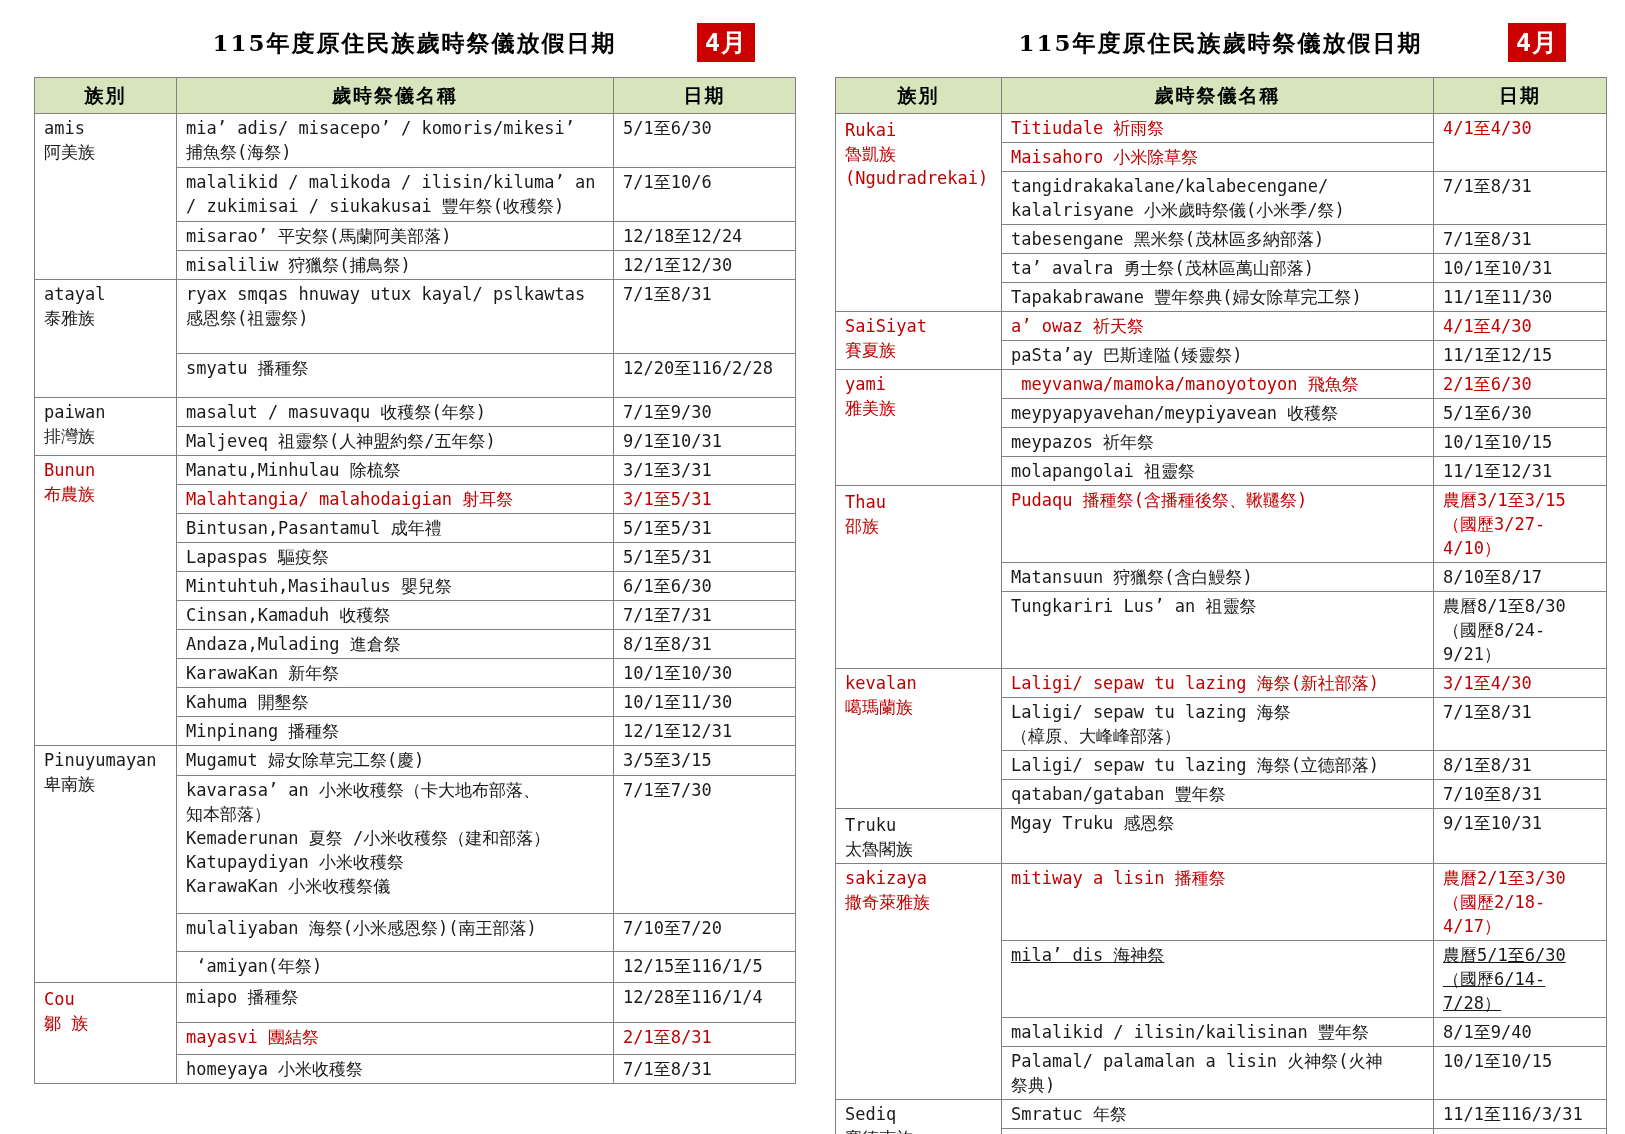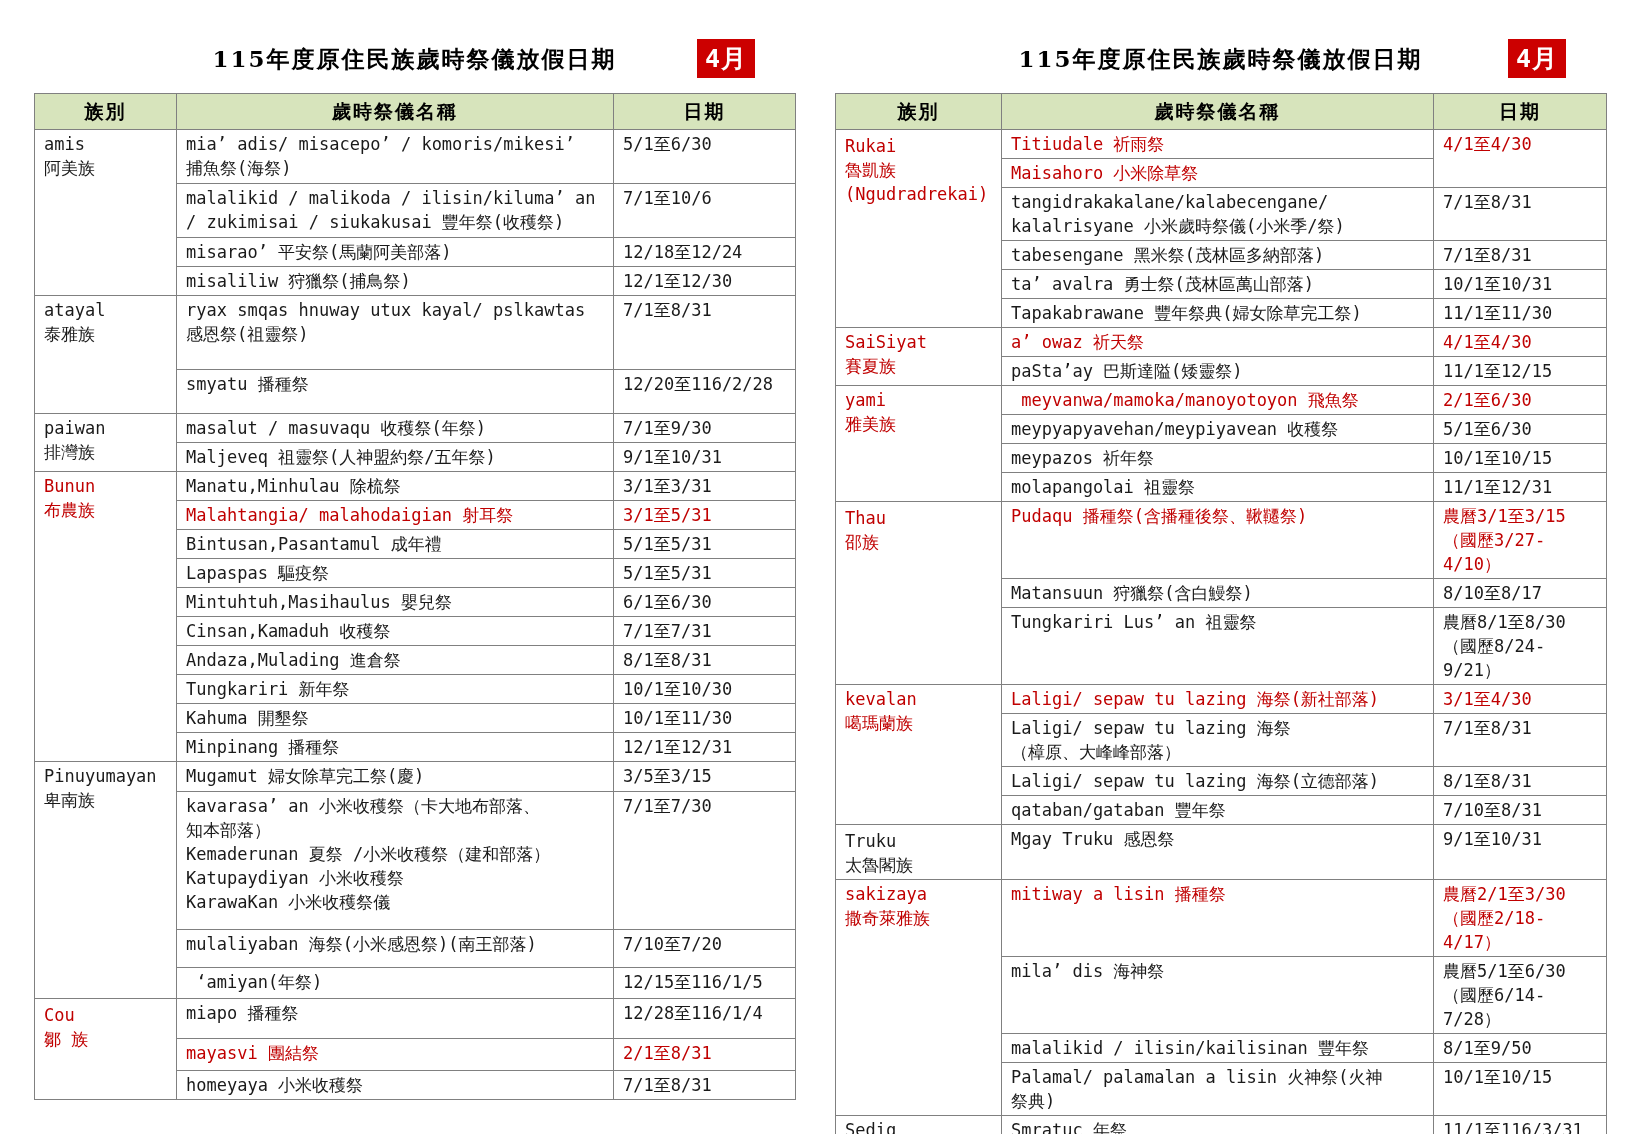--- a/index.html
+++ b/index.html
@@ -4,21 +4,21 @@
 <style>
   html,body{margin:0;padding:0;background:#ffffff;}
   .sheet{
     position:relative;
     width:1625px;height:1134px;
     background:#ffffff;
     font-family:"DejaVu Sans Mono","DejaVu Sans",monospace;
     color:#1a1a1a;
     overflow:hidden;
   }
-  .panel{position:absolute;top:16px;}
+  .panel{position:absolute;top:0;}
   .panel-left{left:34px;width:761px;}
   .panel-right{left:835px;width:771px;}
   .title-row{position:relative;height:77px;}
   .page-title{
     margin:0;padding-top:28px;
     text-align:center;
     font-family:"DejaVu Serif","Liberation Serif",serif;
     font-size:23px;font-weight:bold;letter-spacing:2px;color:#000;
   }
   .month-badge{
@@ -149,21 +149,21 @@
           </tr>
           <tr style="height: 28px;">
             <td class="name">Cinsan,Kamaduh 收穫祭</td>
             <td class="date">7/1至7/31</td>
           </tr>
           <tr style="height: 28px;">
             <td class="name">Andaza,Mulading 進倉祭</td>
             <td class="date">8/1至8/31</td>
           </tr>
           <tr style="height: 28px;">
-            <td class="name">Tungkariri 新年祭</td>
+            <td class="name">KarawaKan 新年祭</td>
             <td class="date">10/1至10/30</td>
           </tr>
           <tr style="height: 28px;">
             <td class="name">Kahuma 開墾祭</td>
             <td class="date">10/1至11/30</td>
           </tr>
           <tr style="height: 28px;">
             <td class="name">Minpinang 播種祭</td>
             <td class="date">12/1至12/31</td>
           </tr>
@@ -322,28 +322,28 @@
             <td class="name">Mgay Truku 感恩祭</td>
             <td class="date">9/1至10/31</td>
           </tr>
           <tr style="height: 52px;">
             <td class="tribe red" rowspan="4">sakizaya
 撒奇萊雅族</td>
             <td class="name red">mitiway a lisin 播種祭</td>
             <td class="date red">農曆2/1至3/30
 （國歷2/18-4/17）</td>
           </tr>
-          <tr style="height: 52px;">
+          <tr style="height: 52px; text-decoration: underline;">
             <td class="name">mila’ dis 海神祭</td>
             <td class="date">農曆5/1至6/30
 （國歷6/14-7/28）</td>
           </tr>
           <tr style="height: 25px;">
             <td class="name">malalikid / ilisin/kailisinan 豐年祭</td>
-            <td class="date">8/1至9/50</td>
+            <td class="date">8/1至9/40</td>
           </tr>
           <tr style="height: 50px;">
             <td class="name">Palamal/ palamalan a lisin 火神祭(火神
 祭典)</td>
             <td class="date">10/1至10/15</td>
           </tr>
           <tr style="height: 27px;">
             <td class="tribe" rowspan="2">Sediq
 賽德克族</td>
             <td class="name">Smratuc 年祭</td>

